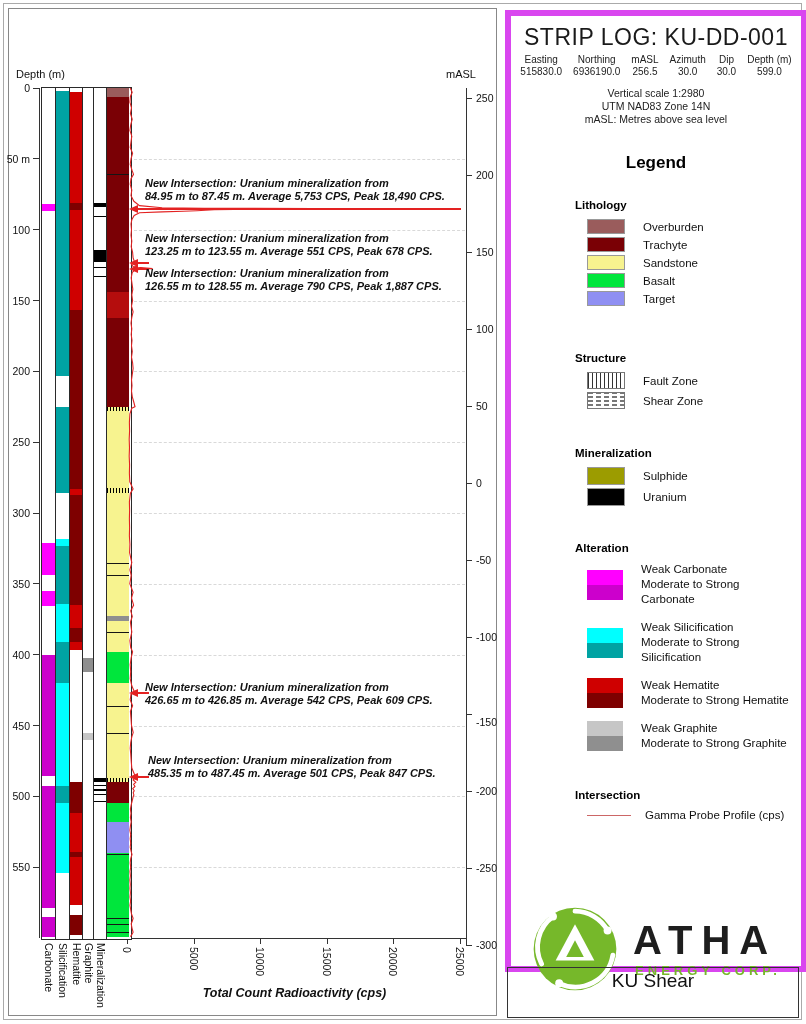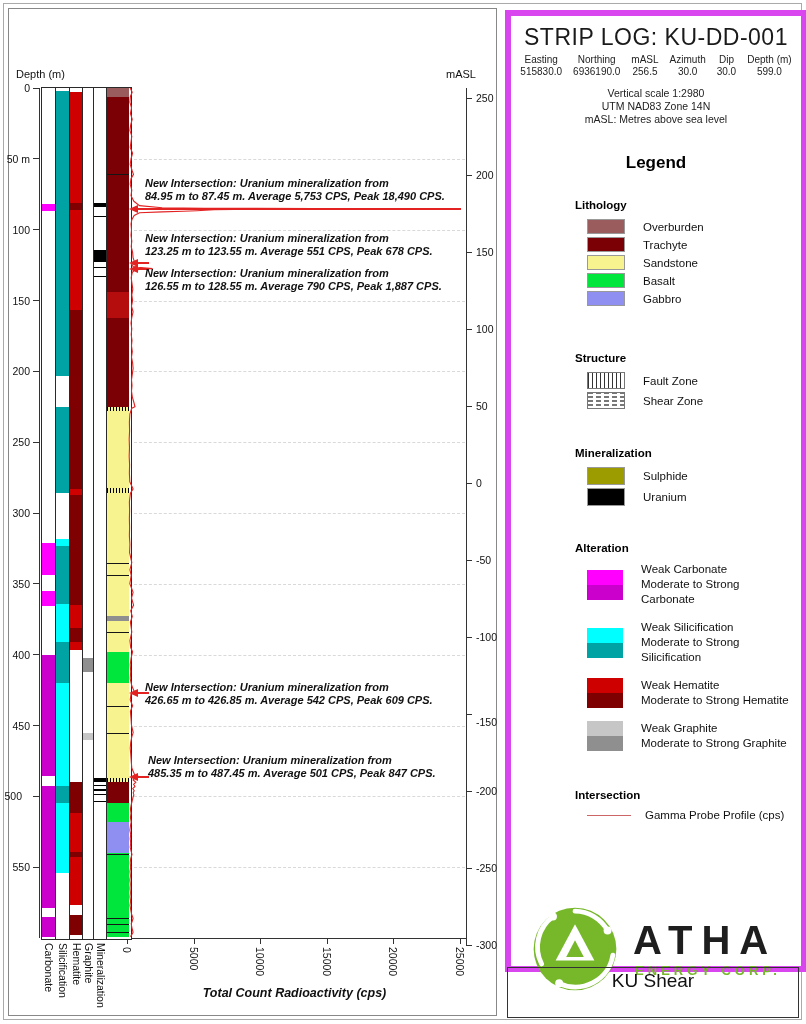--- a/index.html
+++ b/index.html
@@ -92,21 +92,21 @@
       <div class="ticklab abs" style="left: 0px; top: 436.167px; width: 30px; text-align: right;">250</div>
       <div class="tick abs" style="left: 33px; top: 512.5px; width: 6px; height: 1px;"></div>
       <div class="ticklab abs" style="left: 0px; top: 507px; width: 30px; text-align: right;">300</div>
       <div class="tick abs" style="left: 33px; top: 583.333px; width: 6px; height: 1px;"></div>
       <div class="ticklab abs" style="left: 0px; top: 577.833px; width: 30px; text-align: right;">350</div>
       <div class="tick abs" style="left: 33px; top: 654.167px; width: 6px; height: 1px;"></div>
       <div class="ticklab abs" style="left: 0px; top: 648.667px; width: 30px; text-align: right;">400</div>
       <div class="tick abs" style="left: 33px; top: 725px; width: 6px; height: 1px;"></div>
       <div class="ticklab abs" style="left: 0px; top: 719.5px; width: 30px; text-align: right;">450</div>
       <div class="tick abs" style="left: 33px; top: 795.833px; width: 6px; height: 1px;"></div>
-      <div class="ticklab abs" style="left: 0px; top: 790.333px; width: 22px; text-align: right;">500</div>
+      <div class="ticklab abs" style="left: 0px; top: 790.333px; width: 30px; text-align: right;">500</div>
       <div class="tick abs" style="left: 33px; top: 866.667px; width: 6px; height: 1px;"></div>
       <div class="ticklab abs" style="left: 0px; top: 861.167px; width: 30px; text-align: right;">550</div>
       <div class="axline abs" style="left: 466px; top: 88px; width: 1px; height: 858px;"></div>
       <div class="tick abs" style="left: 466px; top: 97.5px; width: 6px; height: 1px;"></div>
       <div class="ticklab abs" style="left: 476px; top: 92px;">250</div>
       <div class="tick abs" style="left: 466px; top: 174.5px; width: 6px; height: 1px;"></div>
       <div class="ticklab abs" style="left: 476px; top: 169px;">200</div>
       <div class="tick abs" style="left: 466px; top: 251.5px; width: 6px; height: 1px;"></div>
       <div class="ticklab abs" style="left: 476px; top: 246px;">150</div>
       <div class="tick abs" style="left: 466px; top: 328.5px; width: 6px; height: 1px;"></div>
@@ -301,21 +301,21 @@
           <div class="lg-row">
             <div class="lg-sw" style="background: rgb(247, 243, 143);"></div>
             <div class="lg-lab">Sandstone</div>
           </div>
           <div class="lg-row">
             <div class="lg-sw" style="background: rgb(0, 230, 60);"></div>
             <div class="lg-lab">Basalt</div>
           </div>
           <div class="lg-row">
             <div class="lg-sw" style="background: rgb(143, 143, 242);"></div>
-            <div class="lg-lab">Gabbro</div>
+            <div class="lg-lab">Target</div>
           </div>
           <div class="lg-head" style="margin-top: 46px;">Structure</div>
           <div class="lg-row">
             <div class="lg-sw2 sw-fault"></div>
             <div class="lg-lab">Fault Zone</div>
           </div>
           <div class="lg-row">
             <div class="lg-sw2 sw-shear"></div>
             <div class="lg-lab">Shear Zone</div>
           </div>

